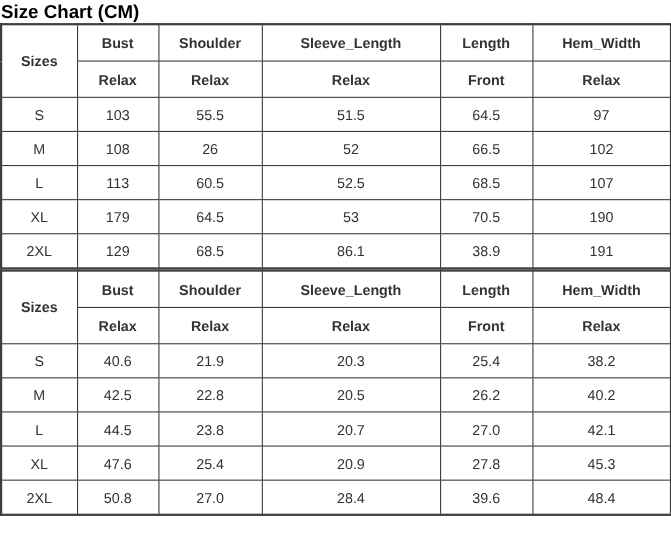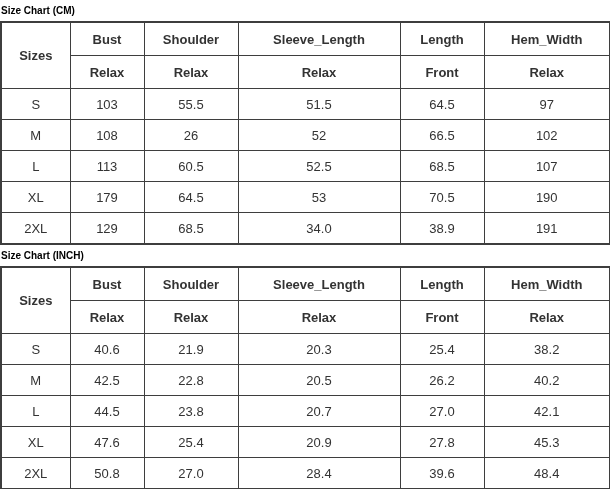--- a/index.html
+++ b/index.html
@@ -4,21 +4,21 @@
 <style>
   html, body { margin: 0; padding: 0; background: #ffffff; }
   body {
     width: 610px;
     font-family: "Liberation Sans", "DejaVu Sans", sans-serif;
     color: #333333;
     -webkit-font-smoothing: antialiased;
   }
   .page { width: 610px; }
   .chart-title {
-    font-size: 10px;
+    font-size: 17px;
     font-weight: bold;
     color: #000000;
     margin: 0;
     padding: 2px 0 2px 1px;
     line-height: 17px;
   }
   table.size-table {
     border-collapse: collapse;
     table-layout: fixed;
     width: 609px;
@@ -104,30 +104,29 @@
           <td>179</td>
           <td>64.5</td>
           <td>53</td>
           <td>70.5</td>
           <td>190</td>
         </tr>
         <tr class="data-row">
           <td>2XL</td>
           <td>129</td>
           <td>68.5</td>
-          <td>34.0</td>
+          <td>86.1</td>
           <td>38.9</td>
           <td>191</td>
         </tr>
       </tbody>
     </table>
   </section>
 
   <section>
-    <h2 class="chart-title">Size Chart (INCH)</h2>
     <table class="size-table">
       <colgroup>
         <col class="c-sizes">
           <col class="c-bust">
           <col class="c-shldr">
           <col class="c-sleeve">
           <col class="c-len">
           <col class="c-hem">
       </colgroup>
       <tbody>

